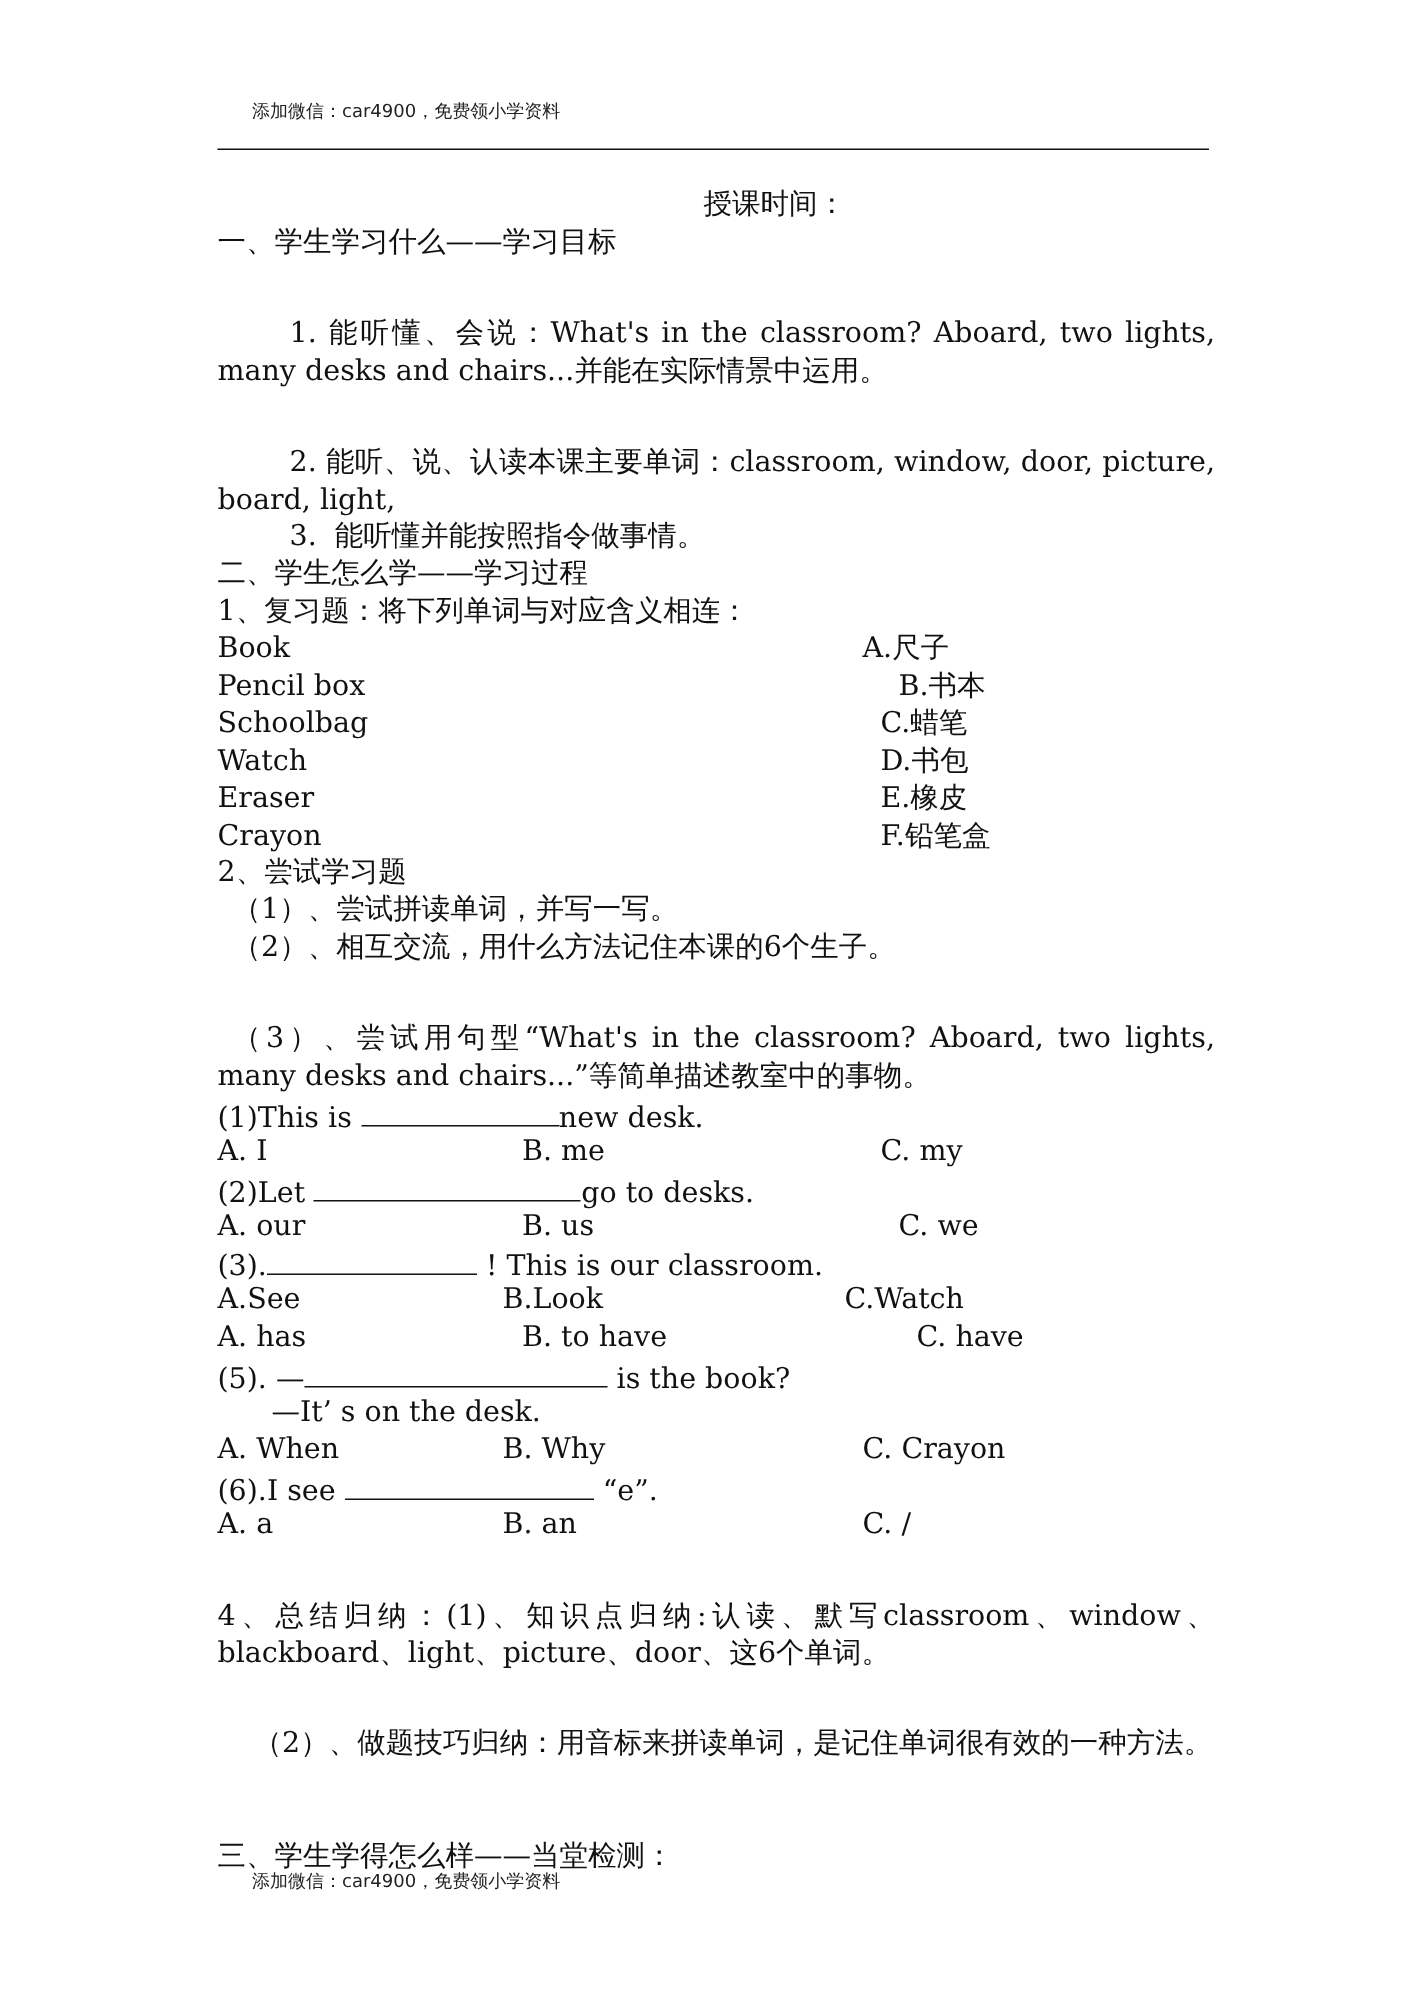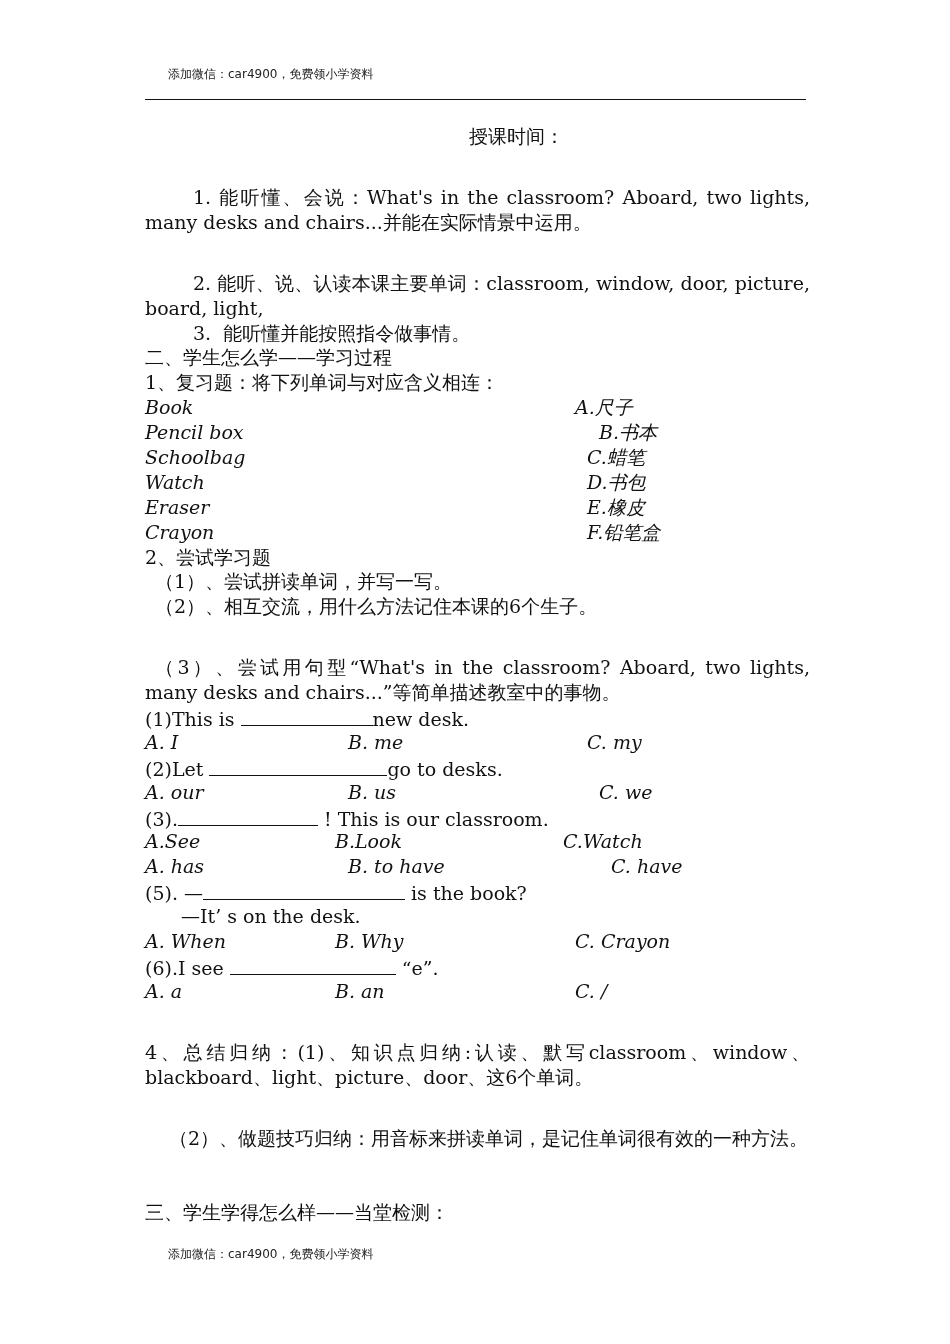--- a/index.html
+++ b/index.html
@@ -4,33 +4,34 @@
 <style>
   html, body { margin:0; padding:0; background:#fff; }
   body { width:950px; height:1344px; position:relative; overflow:hidden; color:#111; }
   .hdr, .ftr { position:absolute; left:145px; font-family:"DejaVu Sans", sans-serif; font-size:12px; color:#222;margin-left:23px; }
   .hdr { top:66px; }
   .ftr { top:1246px; }
   .rule { position:absolute; left:145px; width:661px; top:99px; height:0; border-top:1.5px solid #111; }
   .doc { position:absolute; left:145px; top:124px; width:665px; font-family:"DejaVu Serif", "Liberation Serif", serif; font-size:19px; line-height:24.9px; }
   .ln { white-space:pre; height:24.9px; overflow:visible; }
   .wrap { white-space:normal; text-align:justify; text-align-last:left;margin-top:36px; }
-  .pos { position:relative;font-style:italic; }
+  .pos { position:relative; }
   .abs { position:absolute; top:0; white-space:pre; }
   .blank { display:inline-block; border-bottom:1.5px solid #111; height:20px; vertical-align:baseline; }
 </style>
 </head>
 <body>
 
 <div class="hdr">添加微信：car4900，免费领小学资料</div>
 <div class="rule"></div>
 
 <div class="doc">
   <div class="ln" style="padding-left:324px">授课时间：</div>
 
+  <div class="ln">一、学生学习什么——学习目标</div>
   <div class="wrap" style="text-indent:48px">1.  能听懂、会说：What's in the classroom? Aboard, two lights, many desks and chairs...并能在实际情景中运用。</div>
   <div class="wrap" style="text-indent:48px">2.  能听、说、认读本课主要单词：classroom, window, door, picture, board, light,</div>
   <div class="ln" style="padding-left:48px">3.  能听懂并能按照指令做事情。</div>
 
   <div class="ln">二、学生怎么学——学习过程</div>
   <div class="ln">1、复习题：将下列单词与对应含义相连：</div>
 
   <div class="ln pos"><span class="abs" style="left:0">Book</span><span class="abs" style="left:430px">A.尺子</span></div>
   <div class="ln pos"><span class="abs" style="left:0">Pencil box</span><span class="abs" style="left:454px">B.书本</span></div>
   <div class="ln pos"><span class="abs" style="left:0">Schoolbag</span><span class="abs" style="left:442px">C.蜡笔</span></div>

